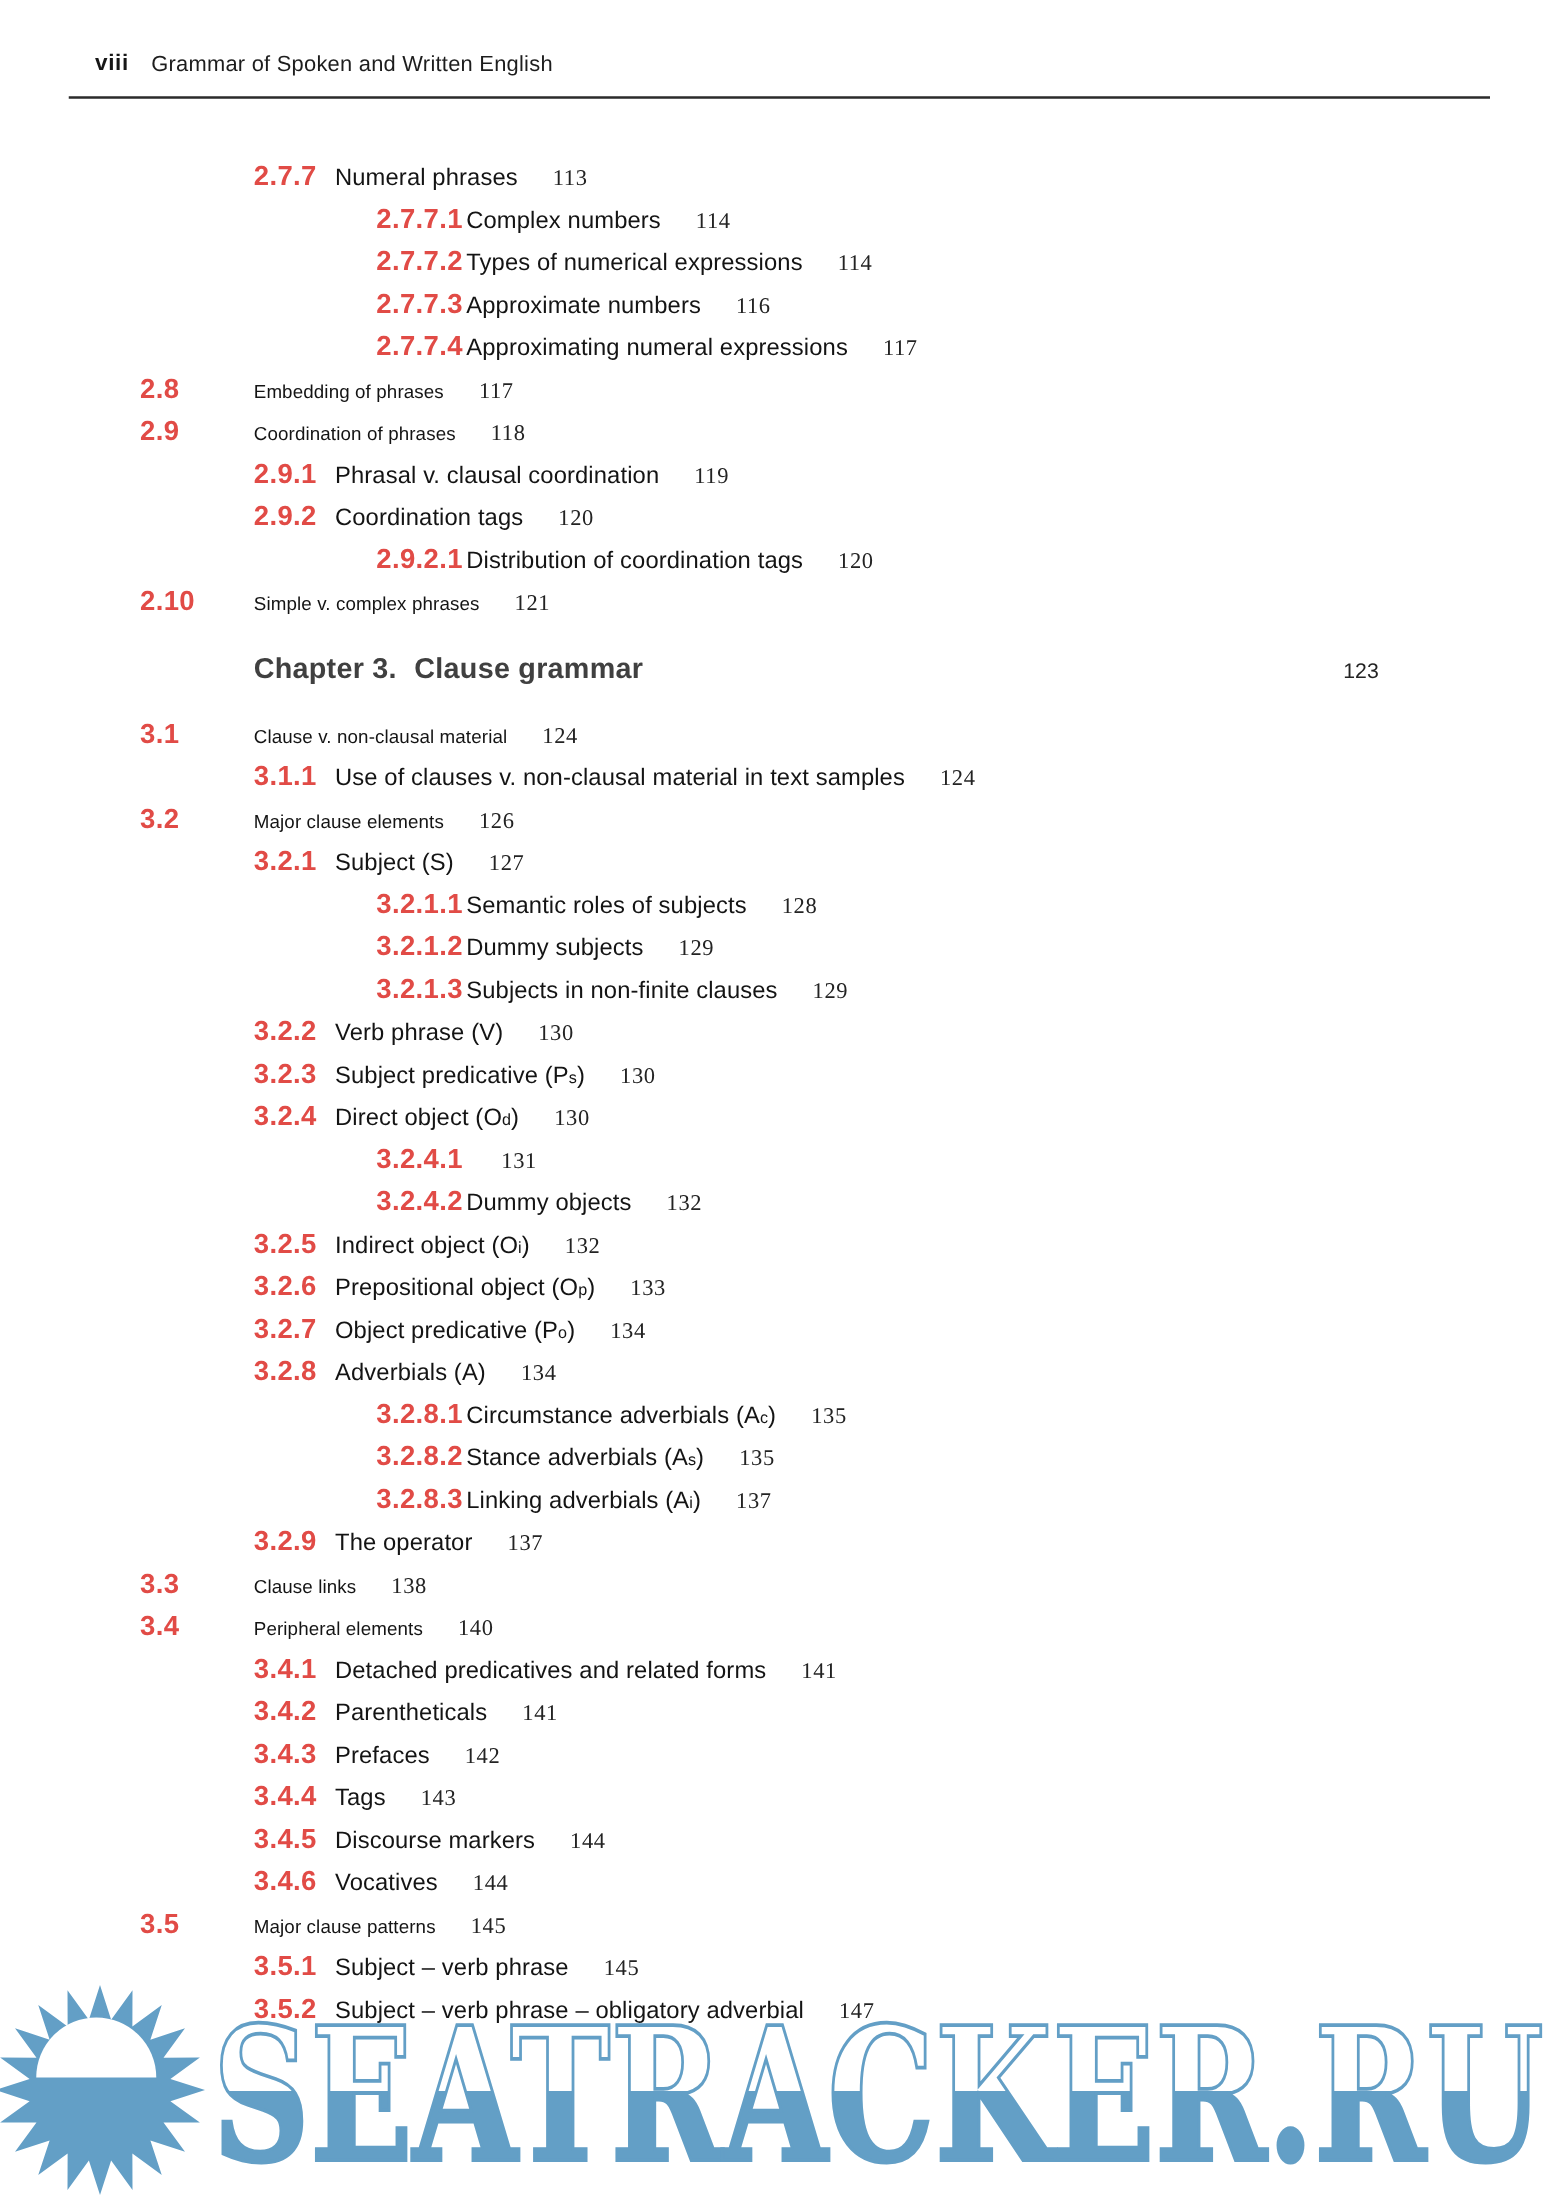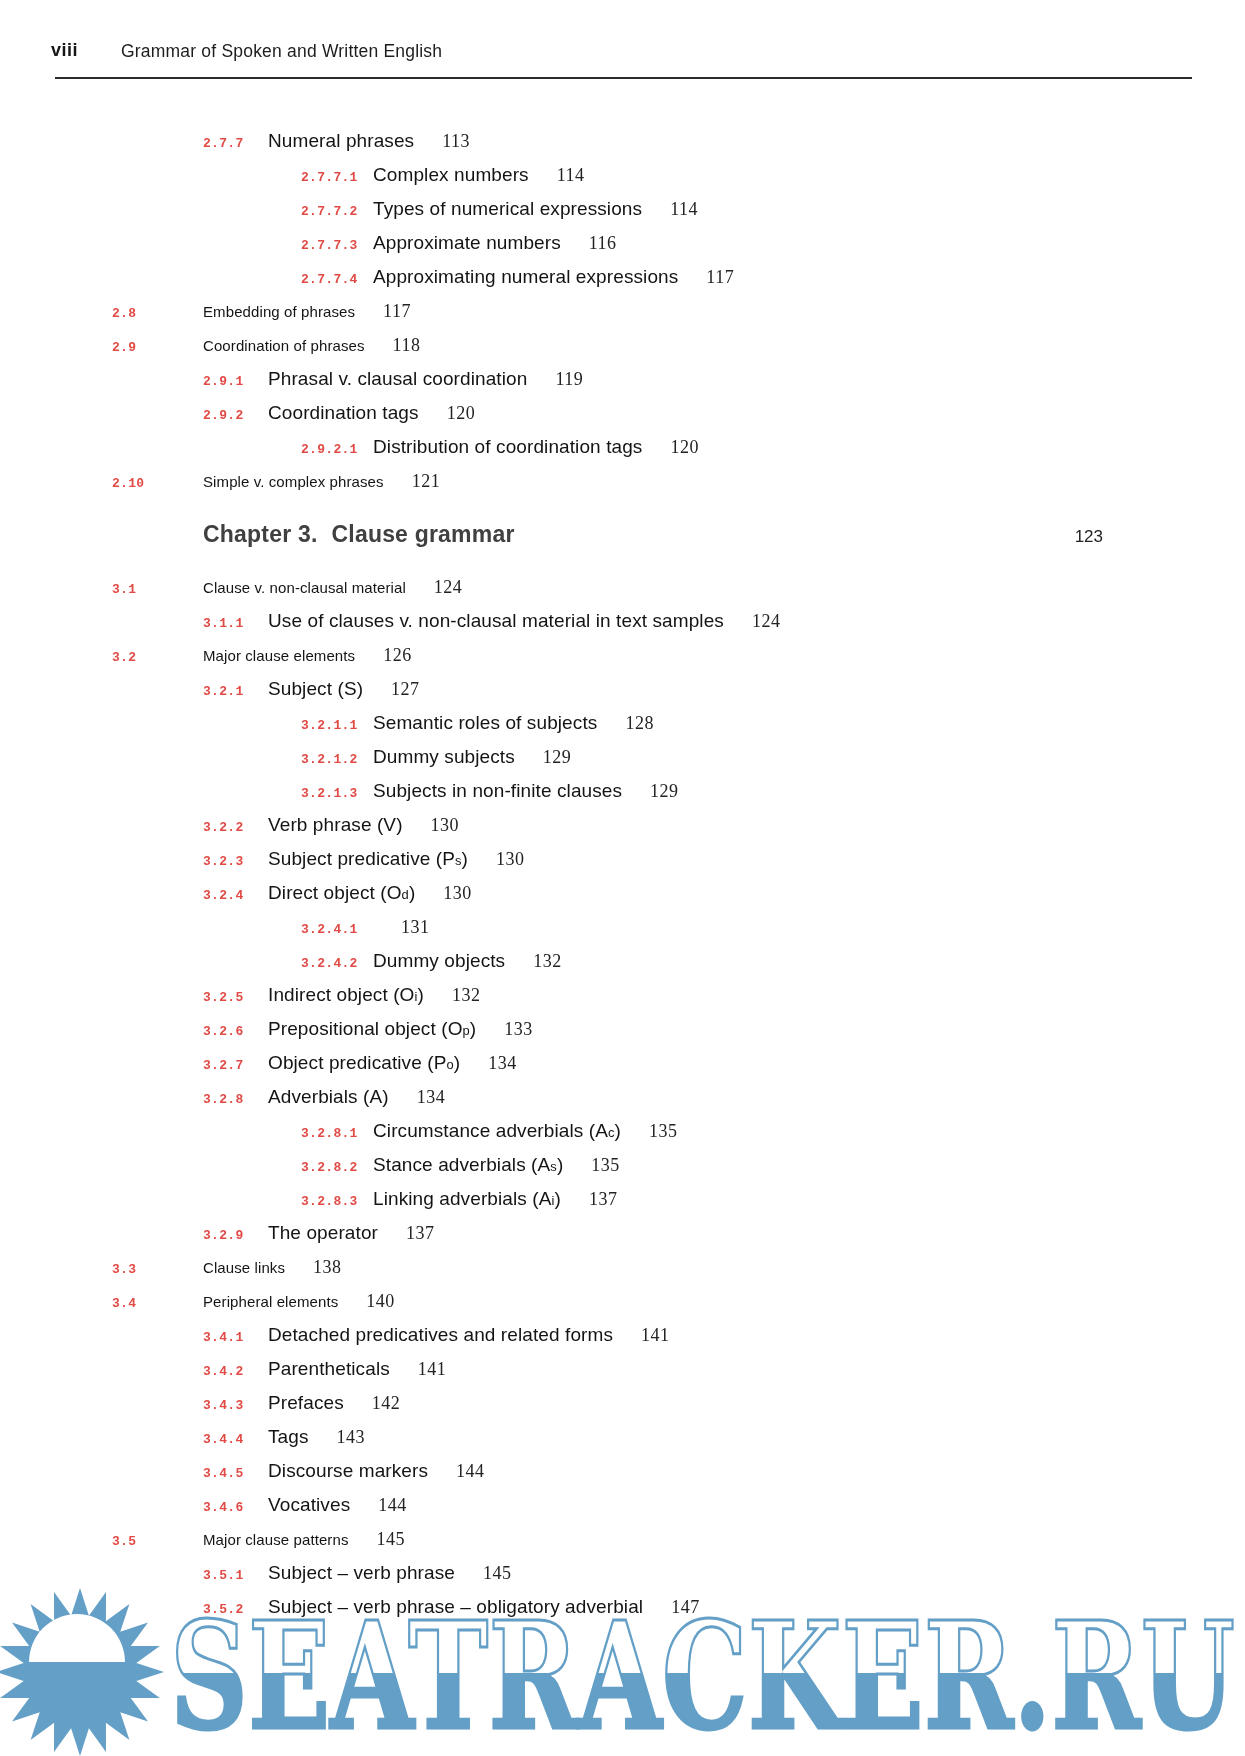--- a/index.html
+++ b/index.html
@@ -4,27 +4,27 @@
 <style>
   html,body{margin:0;padding:0;}
   body{
     width:1245px;height:1756px;position:relative;overflow:hidden;
     background:#ffffff;
     font-family:"Liberation Sans","DejaVu Sans",sans-serif;
     color:#161616;
   }
   
   .running-head{position:absolute;top:40px;left:0;width:1245px;height:26px;}
-  .folio{position:absolute;left:51px;top:0;font-size:18px;font-weight:700;letter-spacing:.5px;}
+  .folio{position:absolute;left:76px;top:0;font-size:18px;font-weight:700;letter-spacing:.5px;}
   .book-title{position:absolute;left:121px;top:1px;font-size:17.5px;font-weight:400;letter-spacing:.2px;color:#1d1d1d;}
   .head-rule{position:absolute;top:77px;left:55px;width:1137px;height:2px;background:#2b2b2b;}
   
   .toc{position:absolute;top:124px;left:0;width:1245px;}
   .toc-row{display:flex;align-items:baseline;height:34px;line-height:34px;white-space:nowrap;}
-  .toc-row .num{color:#e14b46;font-weight:700;font-size:13px;letter-spacing:.3px;flex:0 0 auto;font-family:Liberation Mono, monospace;}
+  .toc-row .num{color:#e14b46;font-weight:700;font-size:22px;letter-spacing:.3px;flex:0 0 auto;}
   .toc-row .title{font-size:19px;color:#141414;letter-spacing:.1px;}
   .toc-row .pageref{font-size:18px;color:#232323;margin-left:28px;letter-spacing:.5px;font-family:Liberation Serif, serif;}
   .lvl1{padding-left:112px;}
   .lvl1 .num{width:91px;}
   .lvl1 .title{font-size:15px;}
   .lvl2{padding-left:203px;}
   .lvl2 .num{width:65px;}
   .lvl3{padding-left:268px;margin-left:33px;}
   .lvl3 .num{width:72px;}
   sub{font-size:68%;line-height:0;vertical-align:-18%;}

